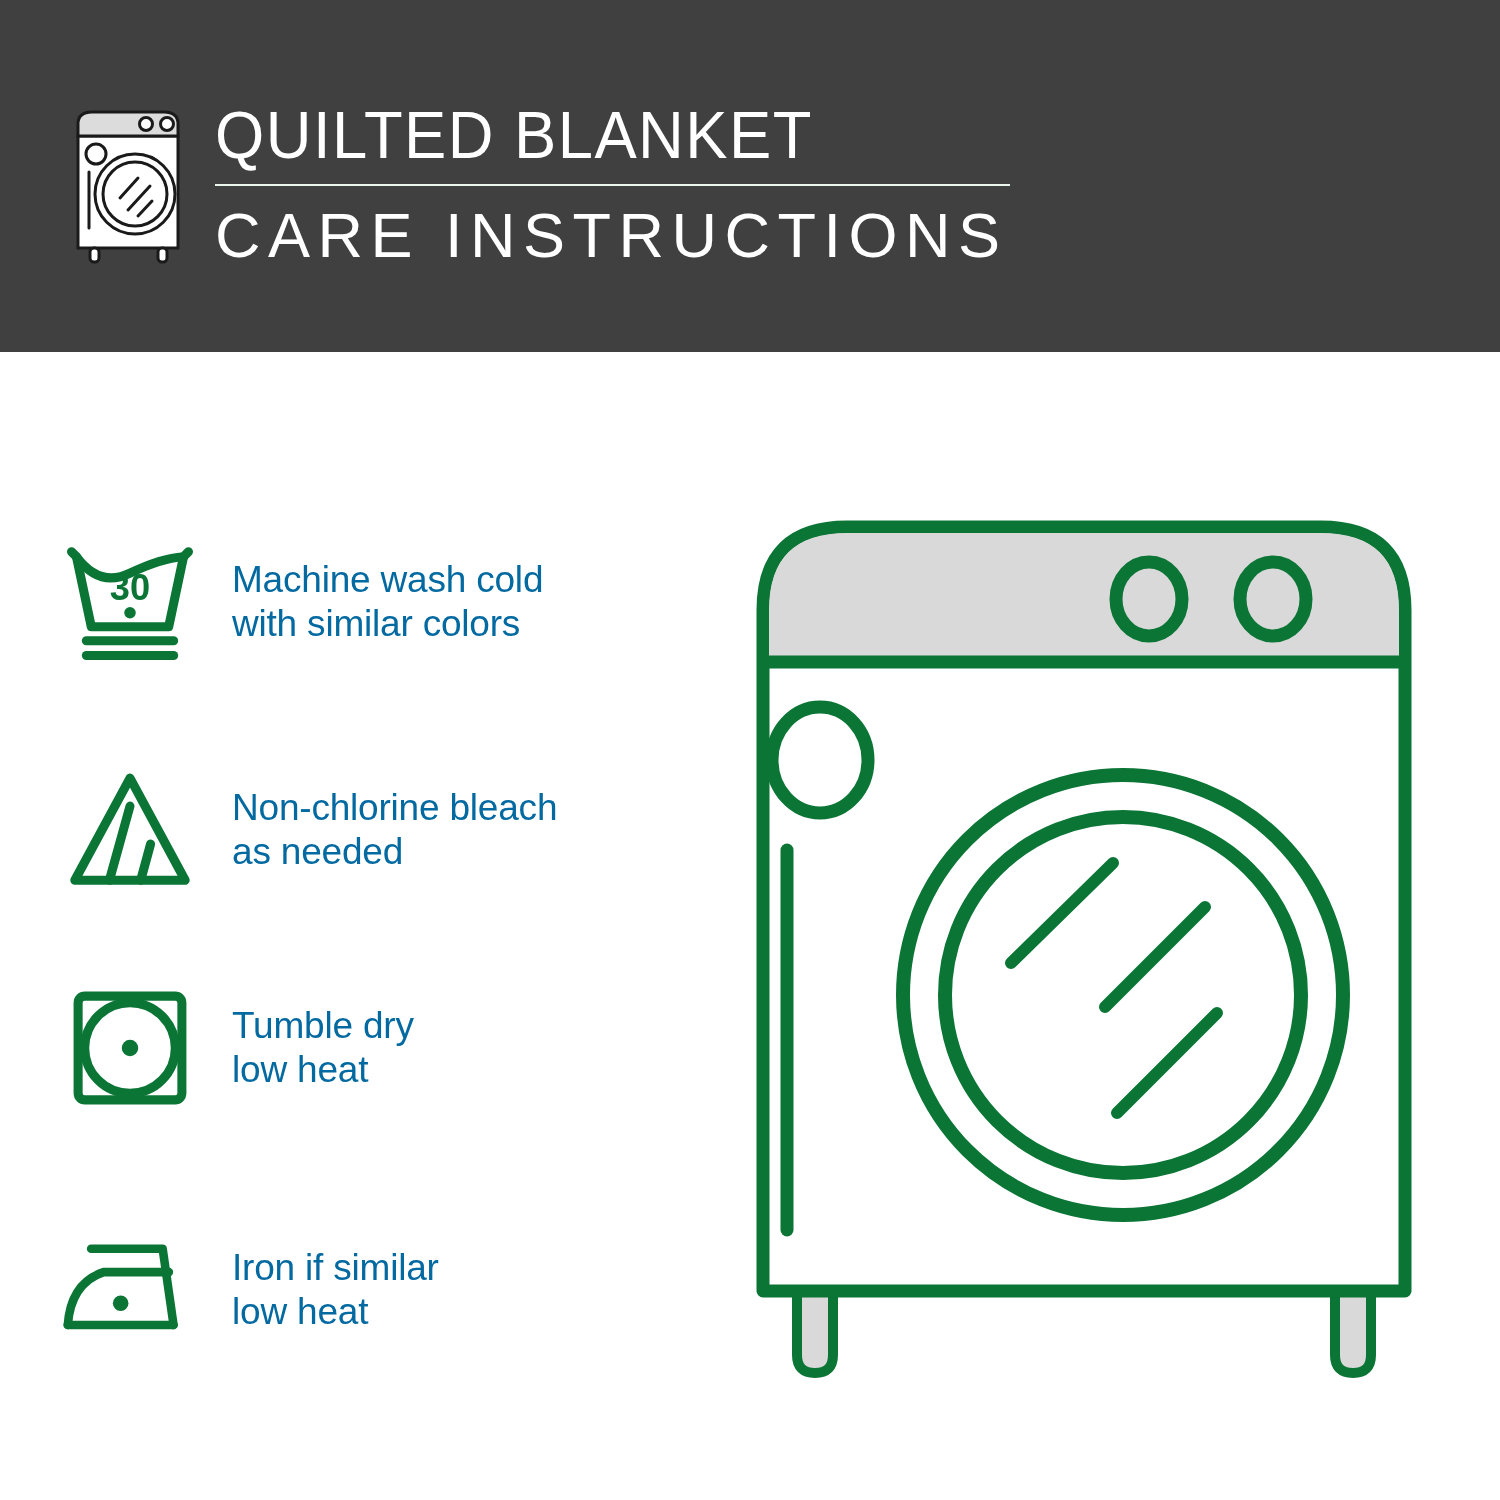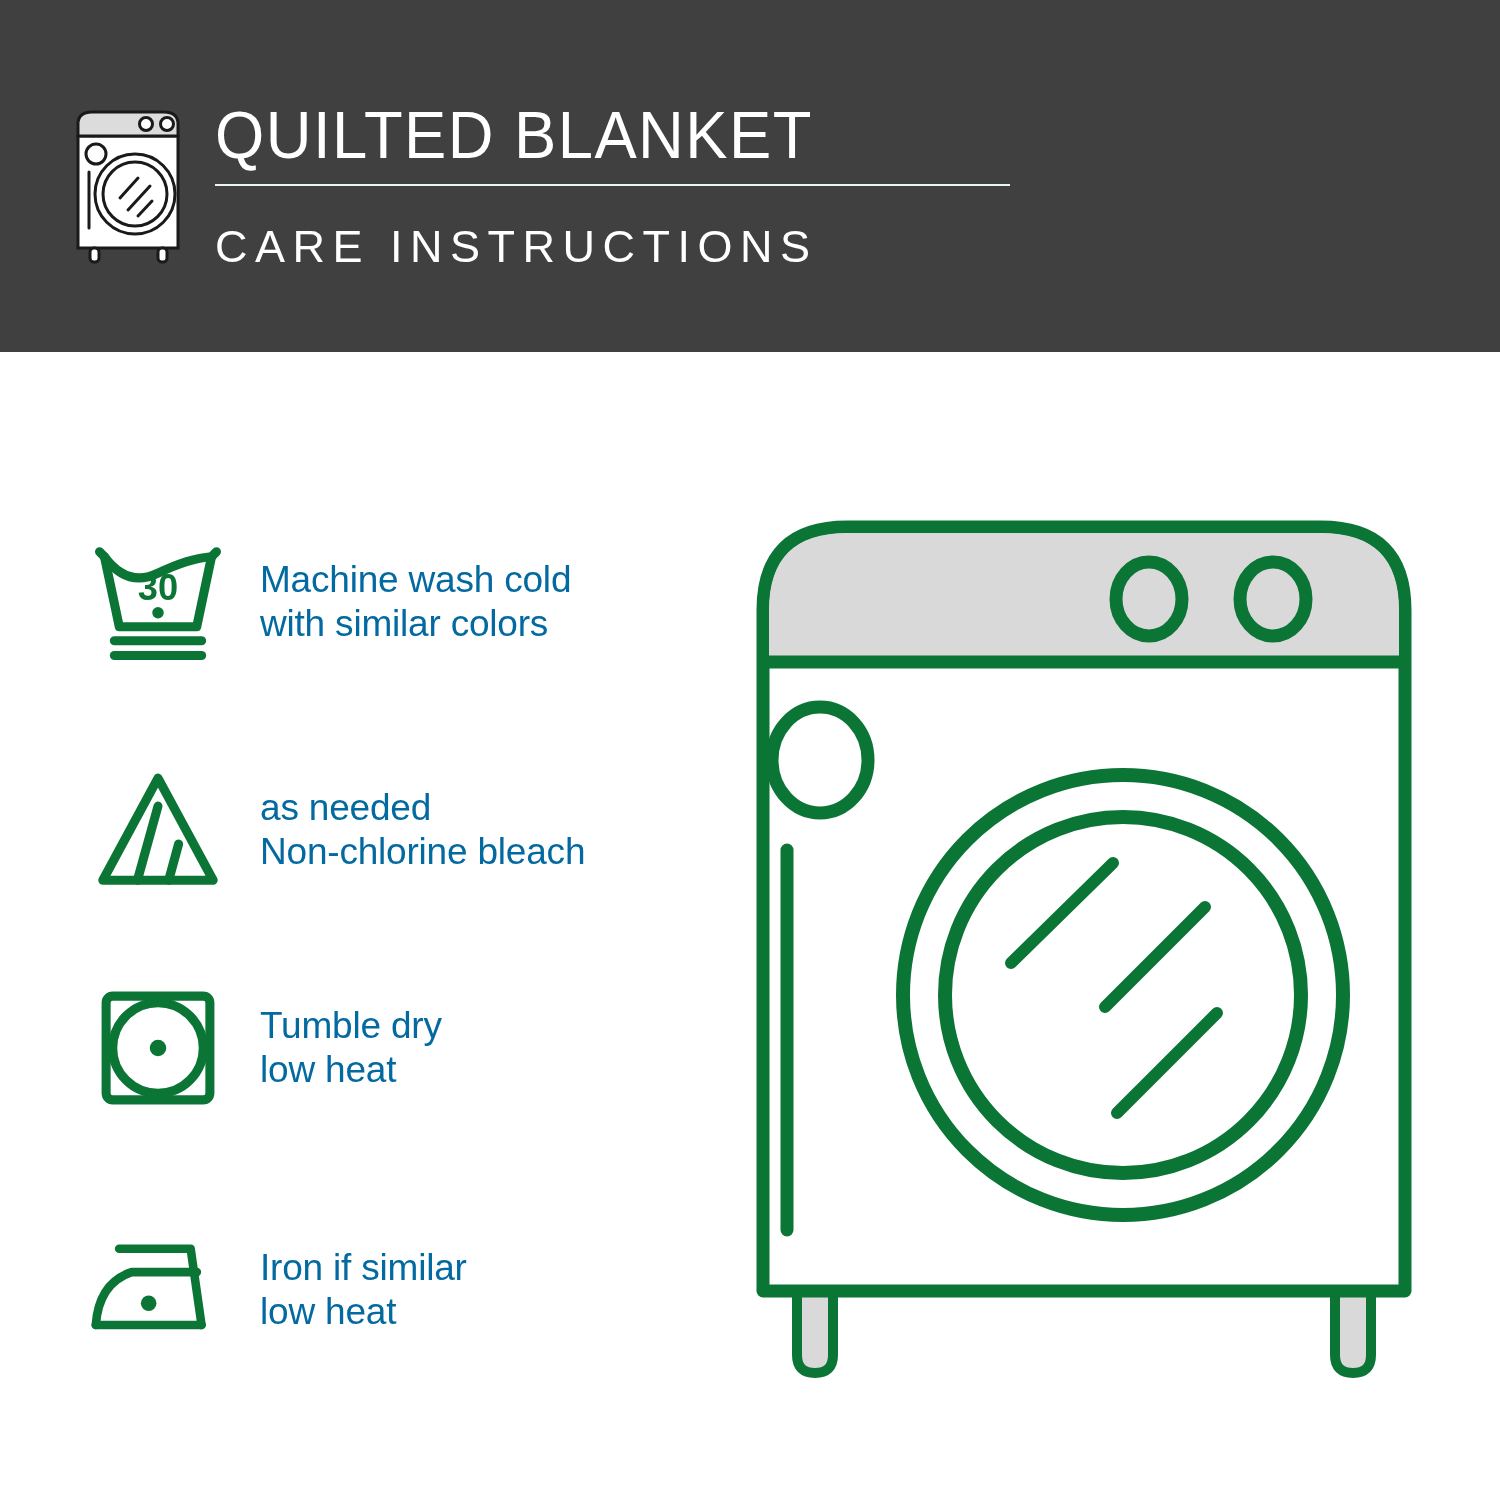--- a/index.html
+++ b/index.html
@@ -31,23 +31,23 @@
     transform:scaleX(0.96);
     transform-origin:left center;
     white-space:nowrap;
   }
   .title-divider{
     margin-top:12px;
     width:795px;height:2px;
     background:#eaf6ee;
   }
   .title-sub{
-    margin-top:26px;
+    margin-top:14px;
     color:#ffffff;
-    font-size:45px;
+    font-size:63px;
     line-height:70px;
     font-weight:300;
     letter-spacing:7.5px;
     font-family:"Liberation Sans Narrow","Liberation Sans",sans-serif;
     white-space:nowrap;
   }
   
   .care-list{
     position:absolute;left:0;top:352px;width:740px;height:1148px;
   }
@@ -55,21 +55,21 @@
     position:absolute;left:0;width:740px;height:200px;
     display:flex;align-items:center;
   }
   .care-row.r0{top:150px;}
   .care-row.r1{top:378px;}
   .care-row.r2{top:596px;}
   .care-row.r3{top:838px;}
   .care-icon{
     width:200px;min-width:200px;height:170px;
     display:flex;align-items:center;justify-content:center;
-    padding-left:60px;box-sizing:border-box;margin-left:28px;
+    padding-left:60px;box-sizing:border-box;
   }
   .care-text{
     color:#0369a1;
     font-size:37px;
     line-height:44px;
     font-weight:500;
     letter-spacing:-0.2px;
     padding-left:32px;
   }
   .care-text div{white-space:nowrap;}
@@ -141,22 +141,22 @@
     <div class="care-icon">
       <svg width="170" height="150" viewBox="0 0 170 150">
         <g fill="none" stroke="#0b7536" stroke-width="11" stroke-linecap="round" stroke-linejoin="round">
           <path d="M85 12 L152 136 L18 136 Z"></path>
           <line x1="85" y1="46" x2="60" y2="136"></line>
           <line x1="110" y1="92" x2="98" y2="136"></line>
         </g>
       </svg>
     </div>
     <div class="care-text">
+      <div>Non-chlorine bleach</div>
       <div>as needed</div>
-      <div>Non-chlorine bleach</div>
     </div>
   </div>
 
   <div class="care-row r2">
     <div class="care-icon">
       <svg width="170" height="150" viewBox="0 0 170 150">
         <g fill="none" stroke="#0b7536" stroke-width="11" stroke-linejoin="round">
           <rect x="22" y="12" width="126" height="126" rx="8"></rect>
           <circle cx="85" cy="75" r="55"></circle>
         </g>

